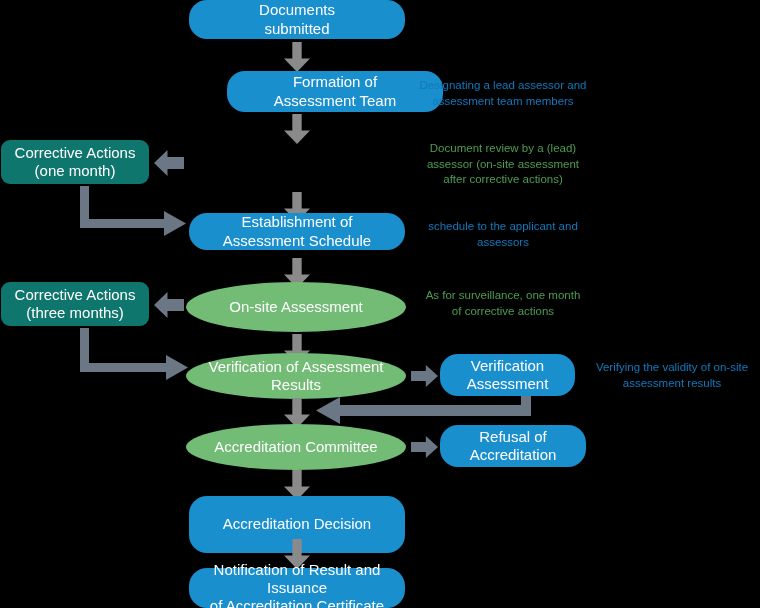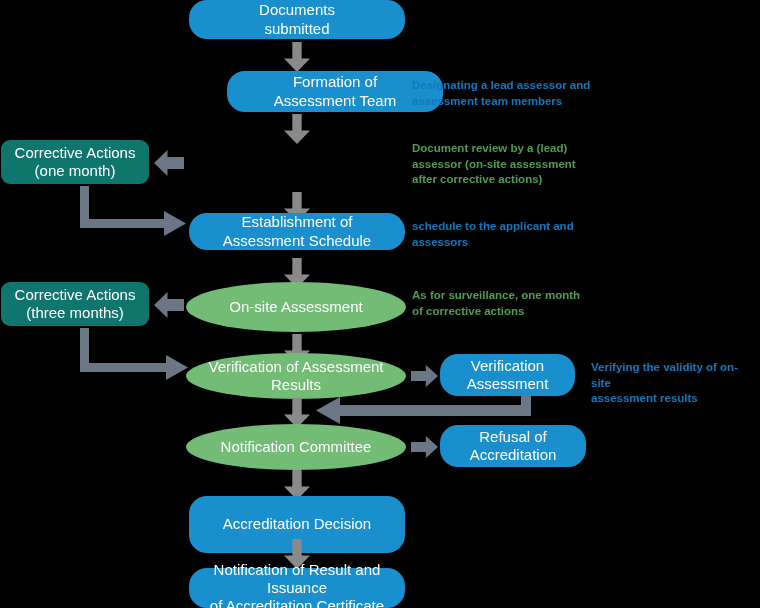--- a/index.html
+++ b/index.html
@@ -43,23 +43,23 @@
   .ellipse {
     border-radius: 50%;
     background: #72bc76;
     font-size: 15px;
   }
 
   
   .annot {
     position: absolute;
     box-sizing: border-box;
-    text-align: left;
+    text-align: center;
     font-size: 11.5px;
-    font-weight: bold;
+    font-weight: normal;
     line-height: 1.35;
     white-space: pre-line;
   }
   .annot-blue { color: #1278bd; }
   .annot-green { color: #4e9c52; }
 
   
   .arrow-down {
     position: absolute;
     width: 26px;
@@ -201,21 +201,21 @@
 assessment results</div>
 
   <div class="arrow-down" style="left:284px; top:398px;"></div>
 
   <div class="feedback" style="left:316px; top:396px; width:215px; height:28px;">
     <div class="v" style="left:205px; top:0px; height:18px;"></div>
     <div class="h" style="left:22px; top:9px; width:193px;"></div>
     <div class="head" style="left:0px; top:1px;"></div>
   </div>
 
-  <div class="node ellipse" style="left:186px; top:424px; width:220px; height:46px;">Notification Committee</div>
+  <div class="node ellipse" style="left:186px; top:424px; width:220px; height:46px;">Accreditation Committee</div>
 
   <div class="arrow-right-small" style="left:411px; top:436px;"></div>
 
   <div class="node box" style="left:440px; top:425px; width:146px; height:42px;">Refusal of
 Accreditation</div>
 
   <div class="arrow-down" style="left:284px; top:470px;"></div>
 
   <div class="node box" style="left:189px; top:496px; width:216px; height:57px;">Accreditation Decision</div>
 

